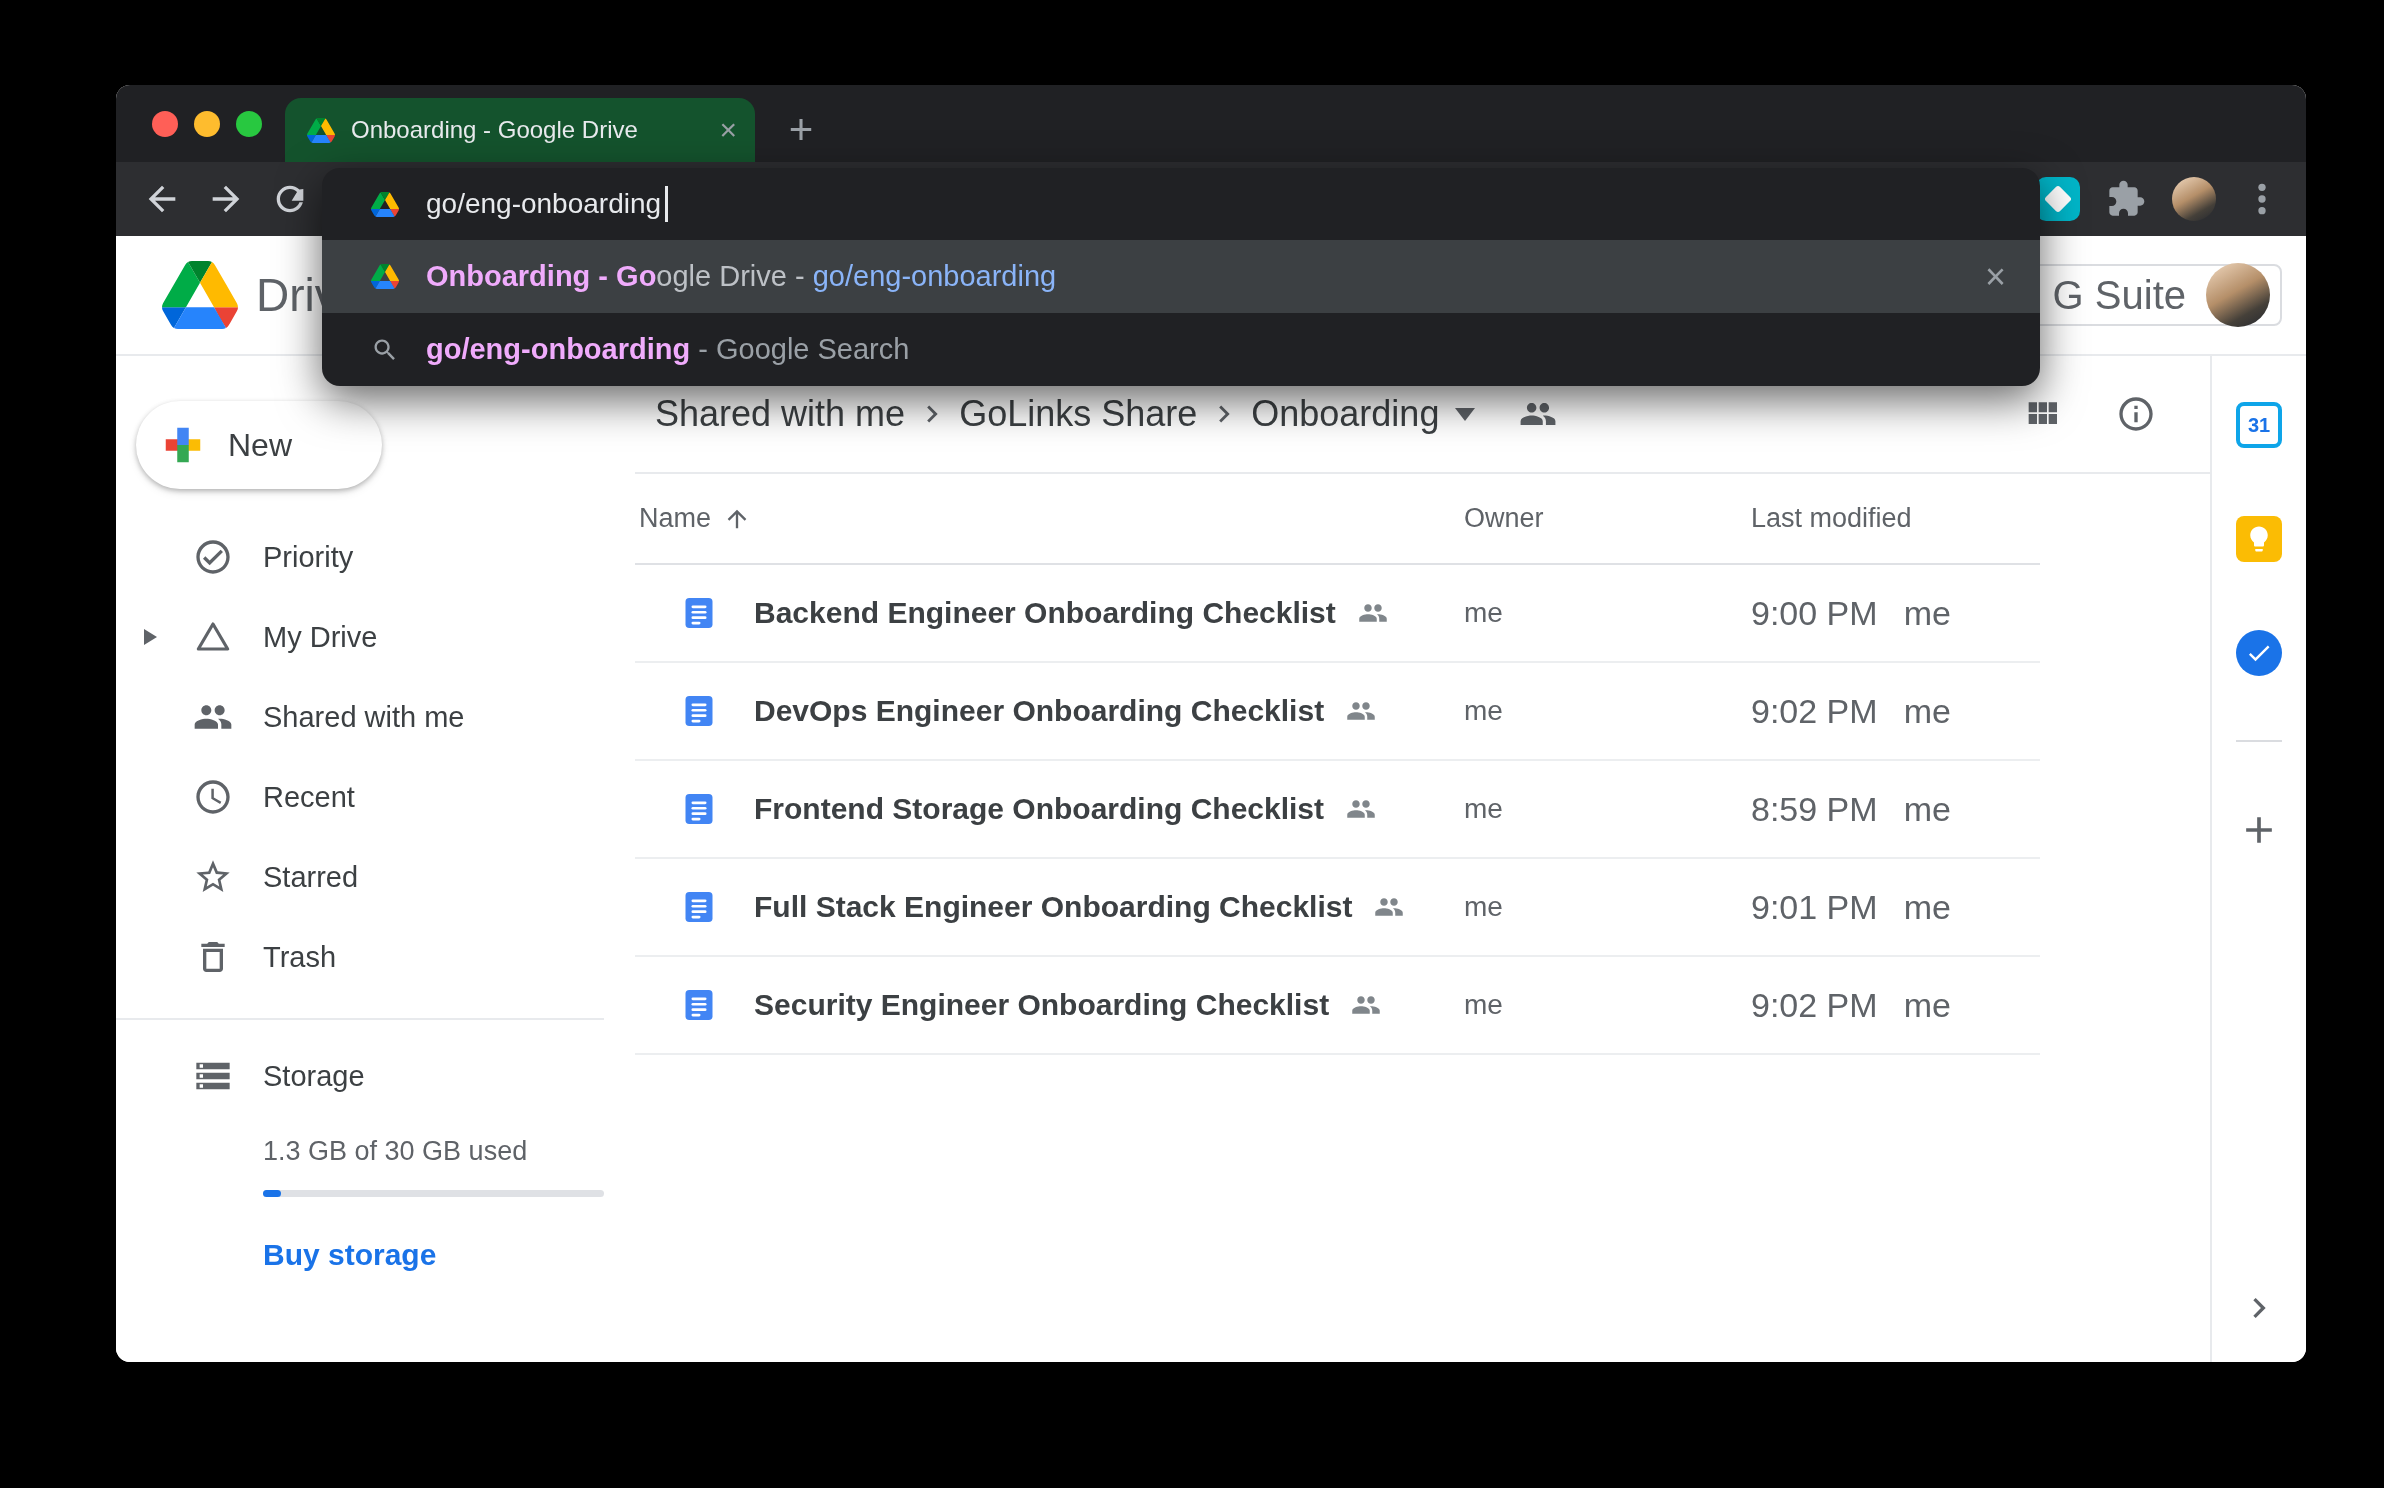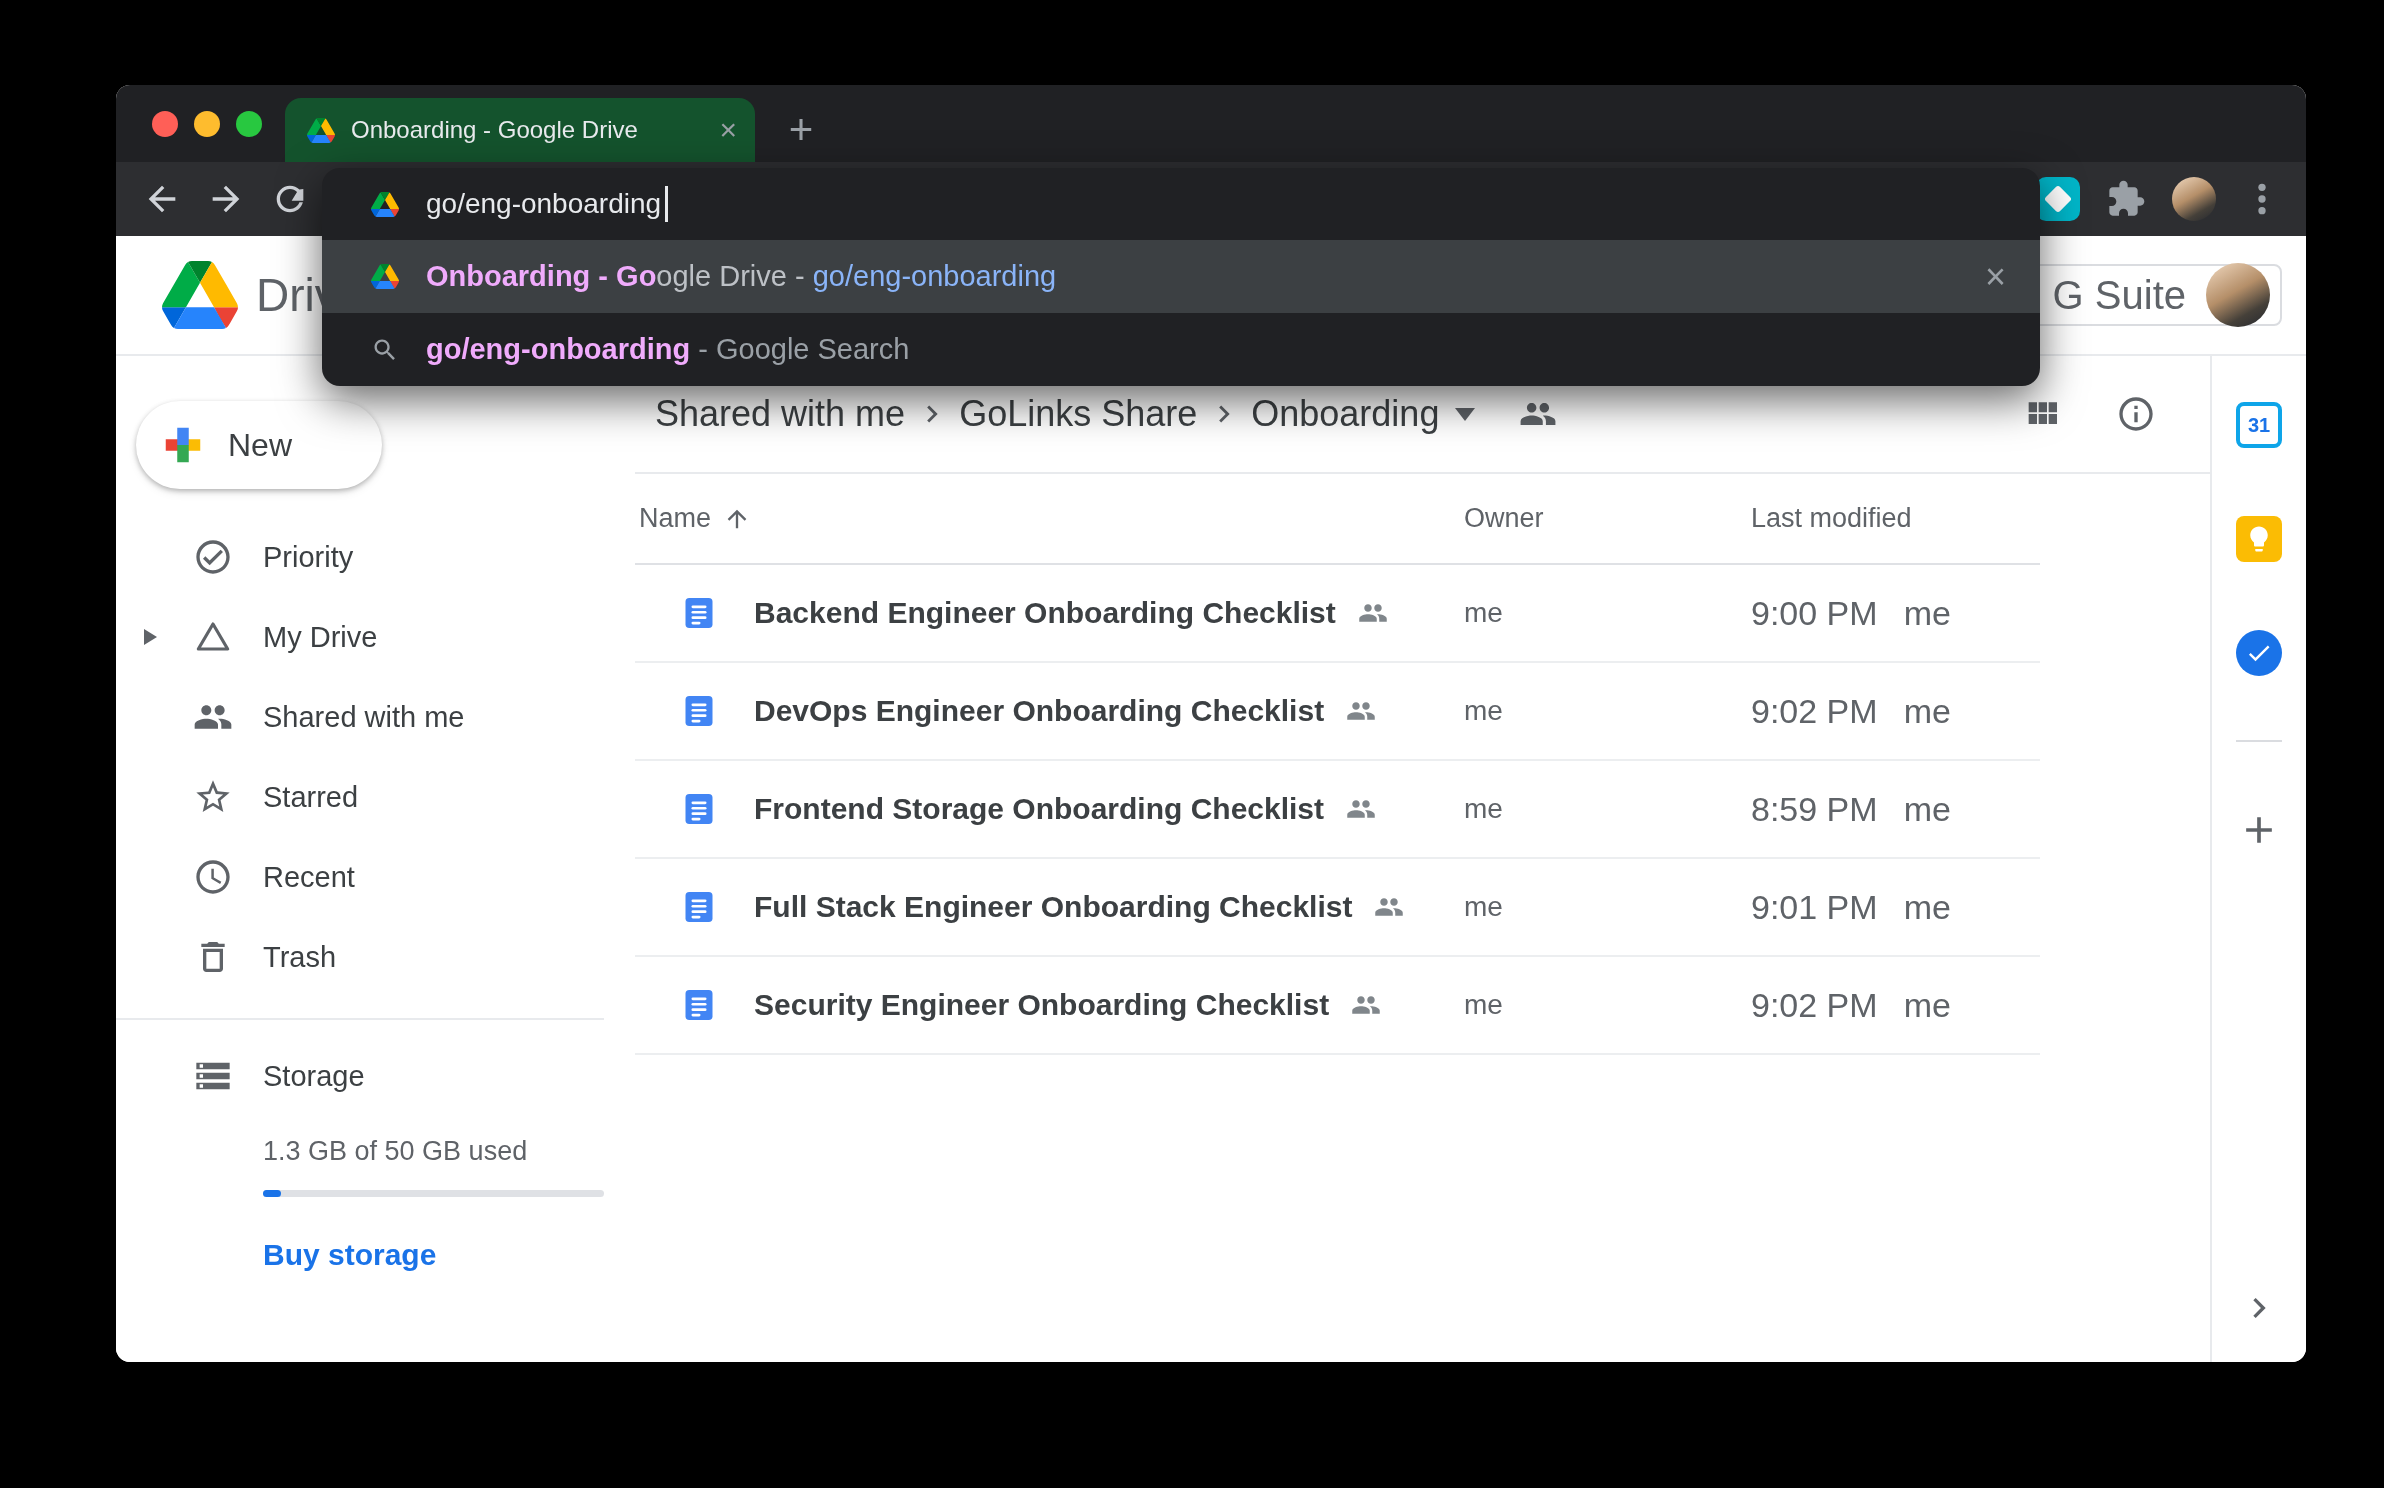--- a/index.html
+++ b/index.html
@@ -311,47 +311,47 @@
             <span class="nav-label">My Drive</span>
           </div>
           <div class="nav-item">
             <svg class="nav-ic">
                 <use href="#sym-people"></use>
               </svg>
             <span class="nav-label">Shared with me</span>
           </div>
           <div class="nav-item">
             <svg class="nav-ic">
+                <use href="#sym-clock"></use>
+              </svg>
+            <span class="nav-label">Recent</span>
+          </div>
+          <div class="nav-item">
+            <svg class="nav-ic">
                 <use href="#sym-star"></use>
               </svg>
             <span class="nav-label">Starred</span>
-          </div>
-          <div class="nav-item">
-            <svg class="nav-ic">
-                <use href="#sym-clock"></use>
-              </svg>
-            <span class="nav-label">Recent</span>
           </div>
           <div class="nav-item">
             <svg class="nav-ic">
                 <use href="#sym-trash"></use>
               </svg>
             <span class="nav-label">Trash</span>
           </div>
         </div>
 
         <div class="side-divider"></div>
 
         <div class="storage-item">
           <svg class="nav-ic">
               <use href="#sym-storage"></use>
             </svg>
           <span class="nav-label">Storage</span>
         </div>
-        <div class="storage-usage">1.3 GB of 50 GB used</div>
+        <div class="storage-usage">1.3 GB of 30 GB used</div>
         <div class="storage-bar">
           <div class="storage-fill"></div>
         </div>
         <div class="buy-storage">Buy storage</div>
       </div>
 
       <div class="main">
 
         <div class="crumb-bar">
           <span class="crumb">Shared with me</span>

